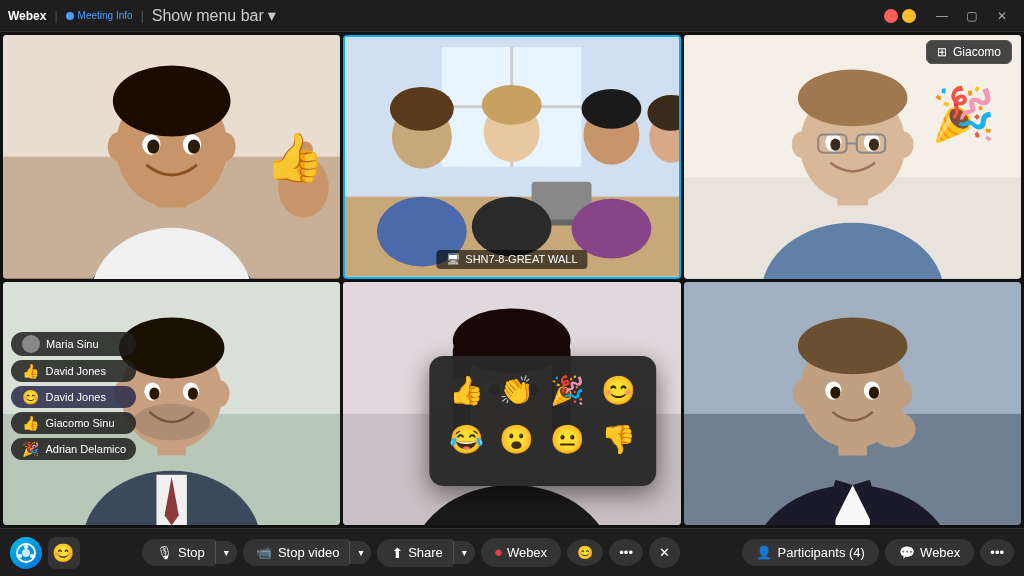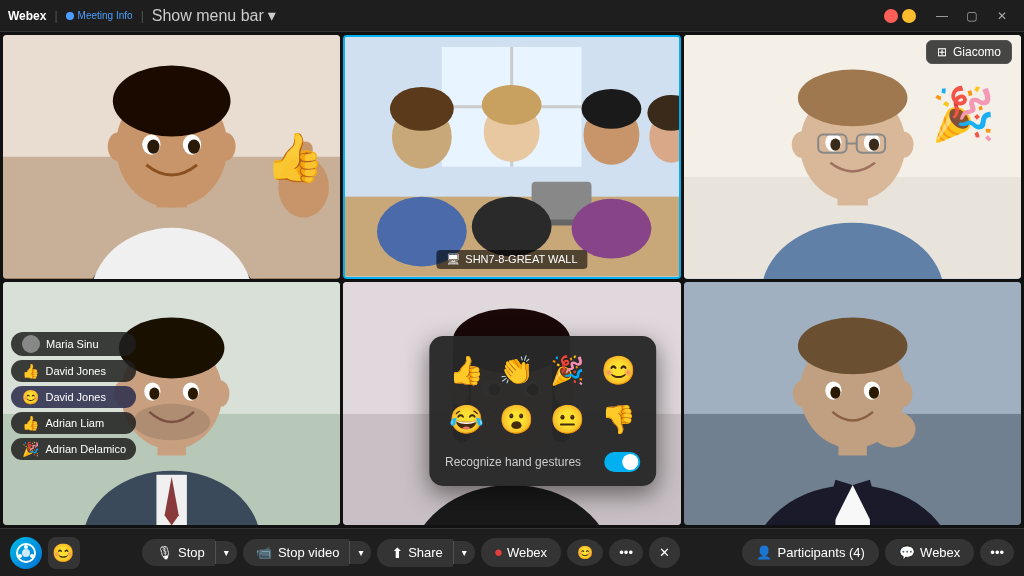--- a/index.html
+++ b/index.html
@@ -560,21 +560,21 @@
       <div class="participant-item">
         <span class="participant-emoji">👍</span>
         <span>David Jones</span>
       </div>
       <div class="participant-item active-reaction">
         <span class="participant-emoji">😊</span>
         <span>David Jones</span>
       </div>
       <div class="participant-item">
         <span class="participant-emoji">👍</span>
-        <span>Adrian Liam</span>
+        <span>Giacomo Sinu</span>
       </div>
       <div class="participant-item">
         <span class="participant-emoji">🎉</span>
         <span>Adrian Delamico</span>
       </div>
     </div>
   </div>
 
   <div class="video-cell cell-5" style="position:relative;">
     <div class="photo-sim">
@@ -647,26 +647,20 @@
   <div class="emoji-grid">
     <div class="emoji-btn">👍</div>
     <div class="emoji-btn">👏</div>
     <div class="emoji-btn">🎉</div>
     <div class="emoji-btn">😊</div>
     <div class="emoji-btn">😂</div>
     <div class="emoji-btn">😮</div>
     <div class="emoji-btn">😐</div>
     <div class="emoji-btn">👎</div>
   </div>
-  <div class="gesture-toggle">
-    <span>Recognize hand gestures</span>
-    <div class="toggle-switch">
-      <div class="toggle-knob"></div>
-    </div>
-  </div>
 </div>
 
 <div class="toolbar">
   <div class="toolbar-left">
     <div class="webex-logo">
       <svg width="20" height="20" viewBox="0 0 20 20">
         <circle cx="10" cy="10" r="9" fill="none" stroke="white" stroke-width="2"></circle>
         <circle cx="10" cy="10" r="4" fill="white" opacity="0.8"></circle>
         <circle cx="10" cy="4" r="2" fill="white"></circle>
         <circle cx="16" cy="13" r="2" fill="white"></circle>

